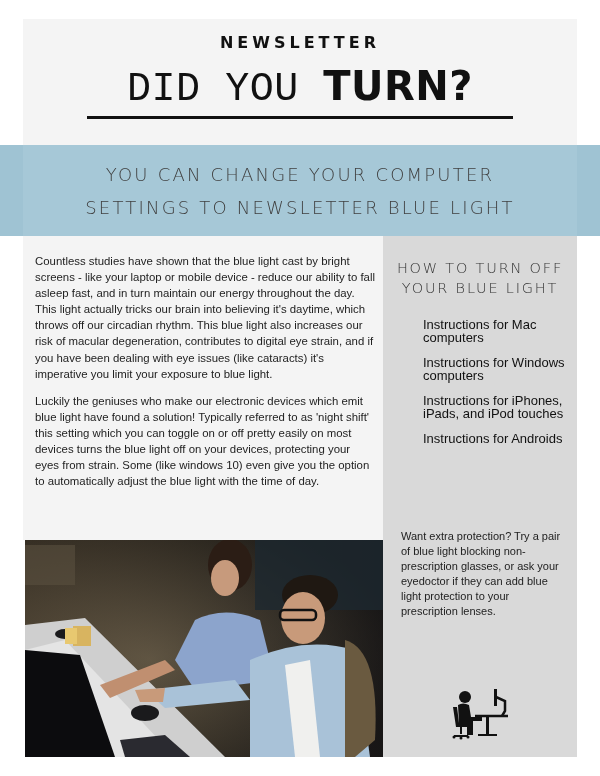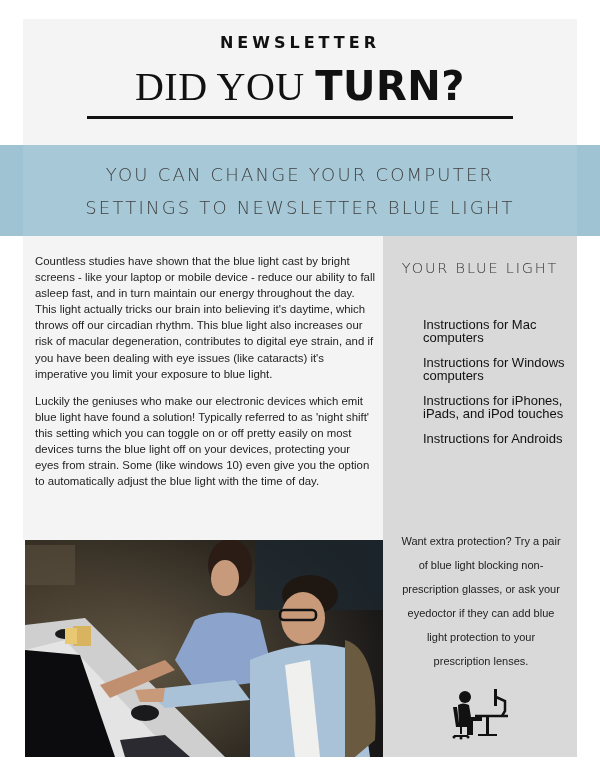--- a/index.html
+++ b/index.html
@@ -12,21 +12,21 @@
   }
   .kicker {
     position: absolute; left: 0; right: 0; top: 14px; text-align: center;
     font-family: "DejaVu Sans", sans-serif; font-weight: bold; font-size: 16px; letter-spacing: 4px; color: #111;
   }
   .headline {
     position: absolute; left: 0; right: 0; top: 42px; text-align: center;
     font-family: "DejaVu Sans", sans-serif; font-size: 40px; font-weight: 200; color: #111; letter-spacing: 0.5px;
     line-height: 50px;
   }
-  .headline .light { font-weight: normal; -webkit-text-stroke: 0; font-family: Liberation Serif, serif; text-align: right; }
+  .headline .light { font-weight: normal; -webkit-text-stroke: 0; font-family: Liberation Mono, monospace; text-align: right; }
   .headline b { font-weight: bold; }
   .underline {
     position: absolute; left: 64px; top: 97px; width: 426px; height: 3px; background: #111;
   }
   .banner {
     position: absolute; left: 0; top: 145px; width: 600px; height: 91px; background: #9fc3d3;
   }
   .banner-inner {
     position: absolute; left: 23px; top: 0; width: 554px; height: 91px; background: #a6c8d7;
   }
@@ -48,22 +48,22 @@
   .sidebar-title {
     position: absolute; left: 0; right: 0; top: 22px; text-align: center; color: #333;
     font-family: "DejaVu Sans", sans-serif; font-weight: 200; font-size: 14.5px; letter-spacing: 1.8px; line-height: 20px;
   }
   .links { position: absolute; left: 13px; top: 83px; width: 176px; }
   .link {
     display: block; font-family: "Liberation Sans", sans-serif; font-weight: normal; font-size: 13px;
     line-height: 12.5px; color: #111; text-decoration: none; margin-bottom: 13px; cursor: pointer; margin-left: 27px;
   }
   .tip {
-    position: absolute; left: 18px; top: 293px; width: 160px; text-align: center; color: #222;
-    font-family: "Liberation Sans", sans-serif; font-size: 11px; line-height: 24px;
+    position: absolute; left: 18px; top: 293px; width: 160px; color: #222;
+    font-family: "Liberation Sans", sans-serif; font-size: 11px; line-height: 15px;
   }
   .desk-icon { position: absolute; left: 62px; top: 453px; width: 70px; height: 52px; }
   .photo {
     position: absolute; left: 25px; top: 540px; width: 358px; height: 217px; overflow: hidden;
     background: #1e1a15;
   }
 </style>
 </head>
 <body>
 
@@ -131,20 +131,21 @@
     <path d="M260 125 L285 120 L295 217 L270 217 Z" fill="#f0f0ee"></path>
     <path d="M120 150 L210 140 L225 160 L140 168 Z" fill="#a9c2d8"></path>
     <path d="M110 150 L140 148 L138 162 L115 162 Z" fill="#c89a7a"></path>
 
     <path d="M320 100 Q355 110 350 200 L330 217 L320 217 Z" fill="#6a5a40"></path>
   </svg>
 </div>
 
 <div class="sidebar">
   <div class="sidebar-title">
+    <div>HOW TO TURN OFF</div>
     <div>YOUR BLUE LIGHT</div>
   </div>
   <div class="links">
     <a class="link">Instructions for Mac computers</a>
     <a class="link">Instructions for Windows computers</a>
     <a class="link">Instructions for iPhones, iPads, and iPod touches</a>
     <a class="link">Instructions for Androids</a>
   </div>
   <div class="tip">Want extra protection? Try a pair of blue light blocking non-prescription glasses, or ask your eyedoctor if they can add blue light protection to your prescription lenses.</div>
   <svg class="desk-icon" viewBox="0 0 70 52">

